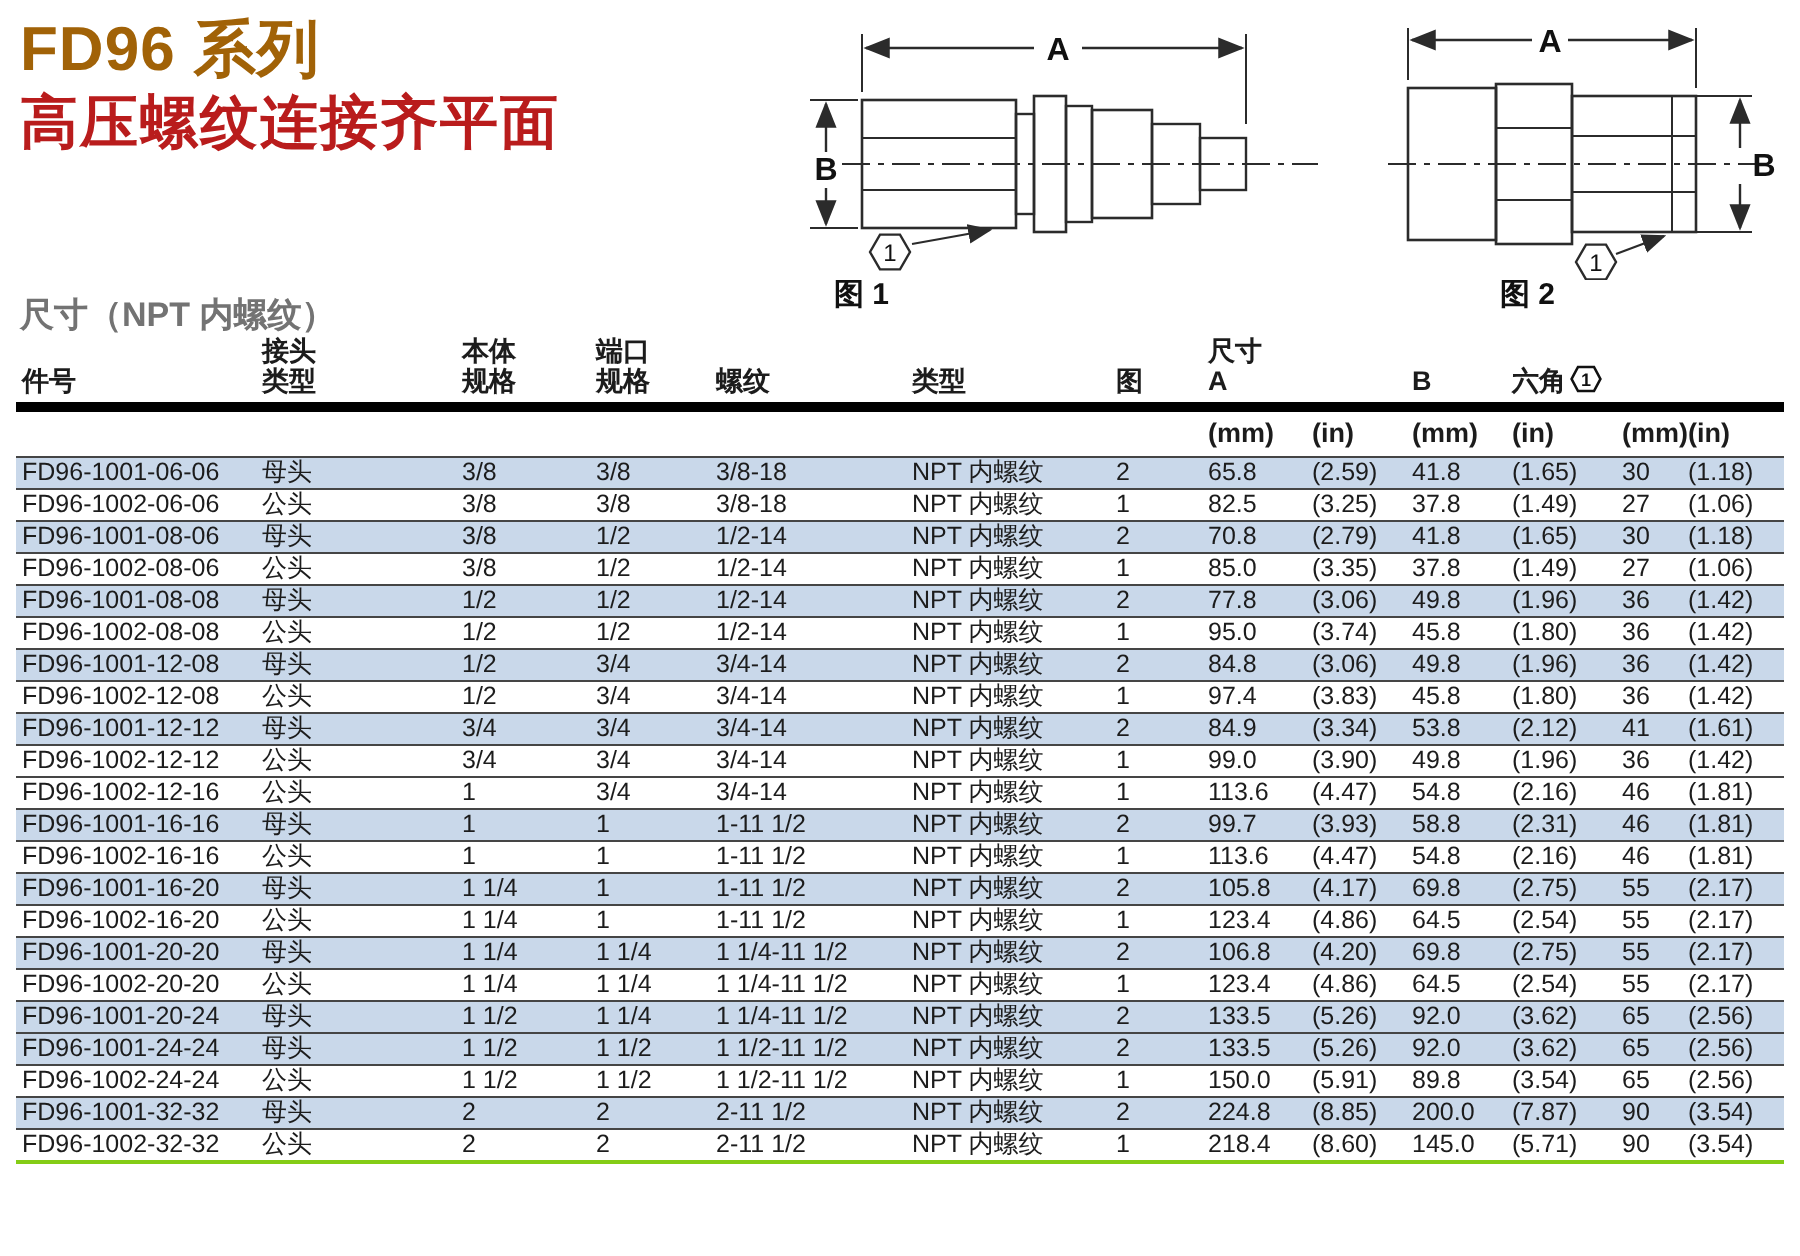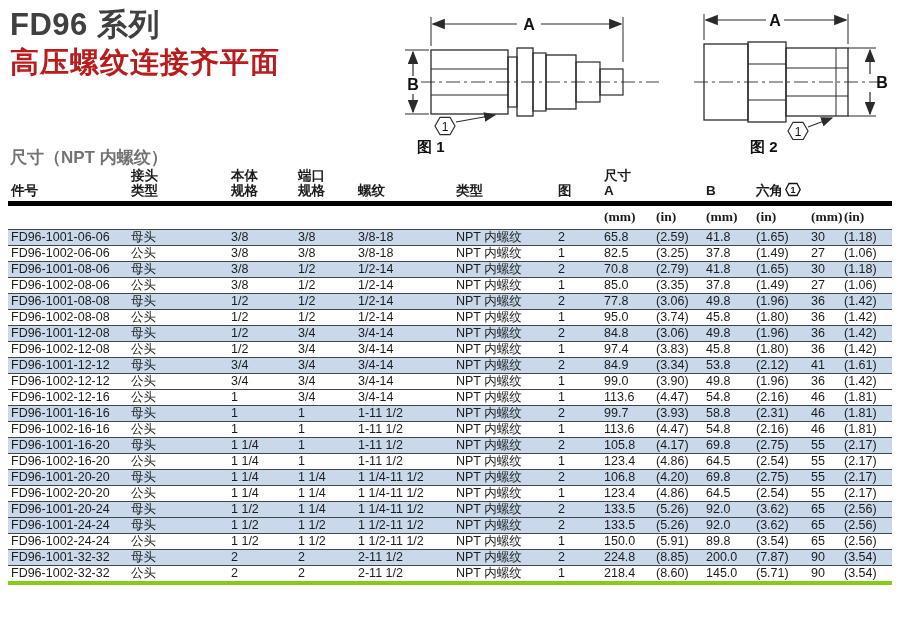--- a/index.html
+++ b/index.html
@@ -2,44 +2,44 @@
 <html><head>
 <meta charset="utf-8">
 <style>
   * { margin:0; padding:0; box-sizing:border-box; }
   html,body { background:#ffffff; }
   body { font-family:"Liberation Sans","DejaVu Sans",sans-serif; color:#1c1c1c; }
   #page { position:relative; width:900px; height:628px; background:#fff; overflow:hidden; }
 
   
   .title-block { position:absolute; left:10px; top:6px; }
-  .title-line1 { font-size:31px; font-weight:bold; color:#404040; line-height:38px; letter-spacing:0.5px; }
+  .title-line1 { font-size:31px; font-weight:bold; color:#a16207; line-height:38px; letter-spacing:0.5px; }
   .title-line2 { font-size:29px; font-weight:bold; color:#b91c1c; line-height:36px; letter-spacing:1px; }
   .section-heading { position:absolute; left:10px; top:146px; font-size:17px; font-weight:bold; color:#737373; }
 
   
   .figure { position:absolute; top:2px; }
   #fig1 { left:393px; width:272px; }
   #fig2 { left:686px; width:212px; }
   .fig-label { position:absolute; font-size:15px; font-weight:bold; color:#111; }
   #fig1 .fig-label { left:24px; top:136px; }
   #fig2 .fig-label { left:64px; top:136px; }
   .drawing line, .drawing rect, .drawing polygon.outline, .drawing path.ln { stroke:#2b2b2b; fill:none; }
   .dimtext { font-size:16px; font-weight:bold; fill:#111; font-family:"Liberation Sans","DejaVu Sans",sans-serif; }
   .callout-num { font-size:12px; fill:#111; font-family:"Liberation Sans","DejaVu Sans",sans-serif; }
 
   
   .dim-table { position:absolute; left:8px; top:168px; width:884px; border-collapse:collapse; table-layout:fixed; }
   .dim-table th { text-align:left; vertical-align:bottom; font-size:13.5px; line-height:15px;
                   padding:0 0 3px 3px; border-bottom:5px solid #000000; white-space:pre-line; font-weight:bold; }
   .dim-table tr.units-row td { font-weight:bold; font-size:13.5px; padding:3px 0 4px 3px;
-                  border-top:1px solid #8a8a8a; white-space:nowrap;font-family:Liberation Serif, serif; }
+                  border-top:1px solid #8a8a8a; white-space:nowrap; }
   .dim-table tbody td { font-size:12.5px; height:16px; line-height:15px; padding:0 0 0 3px;
                   border-top:1px solid #454545; white-space:nowrap; overflow:hidden; }
-  .dim-table tbody tr:last-child td { border-bottom:4px solid #84cc16;margin-top:48px; }
+  .dim-table tbody tr:last-child td { border-bottom:2px solid #84cc16;margin-top:48px; }
   .dim-table tbody tr.stripe td { background:#c9d8ea; }
   .hex-icon { vertical-align:-2px; margin-left:2px; }
 </style>
 </head>
 <body>
 
 <div id="page">
 
   <div class="title-block">
     <div class="title-line1">FD96 系列</div>

